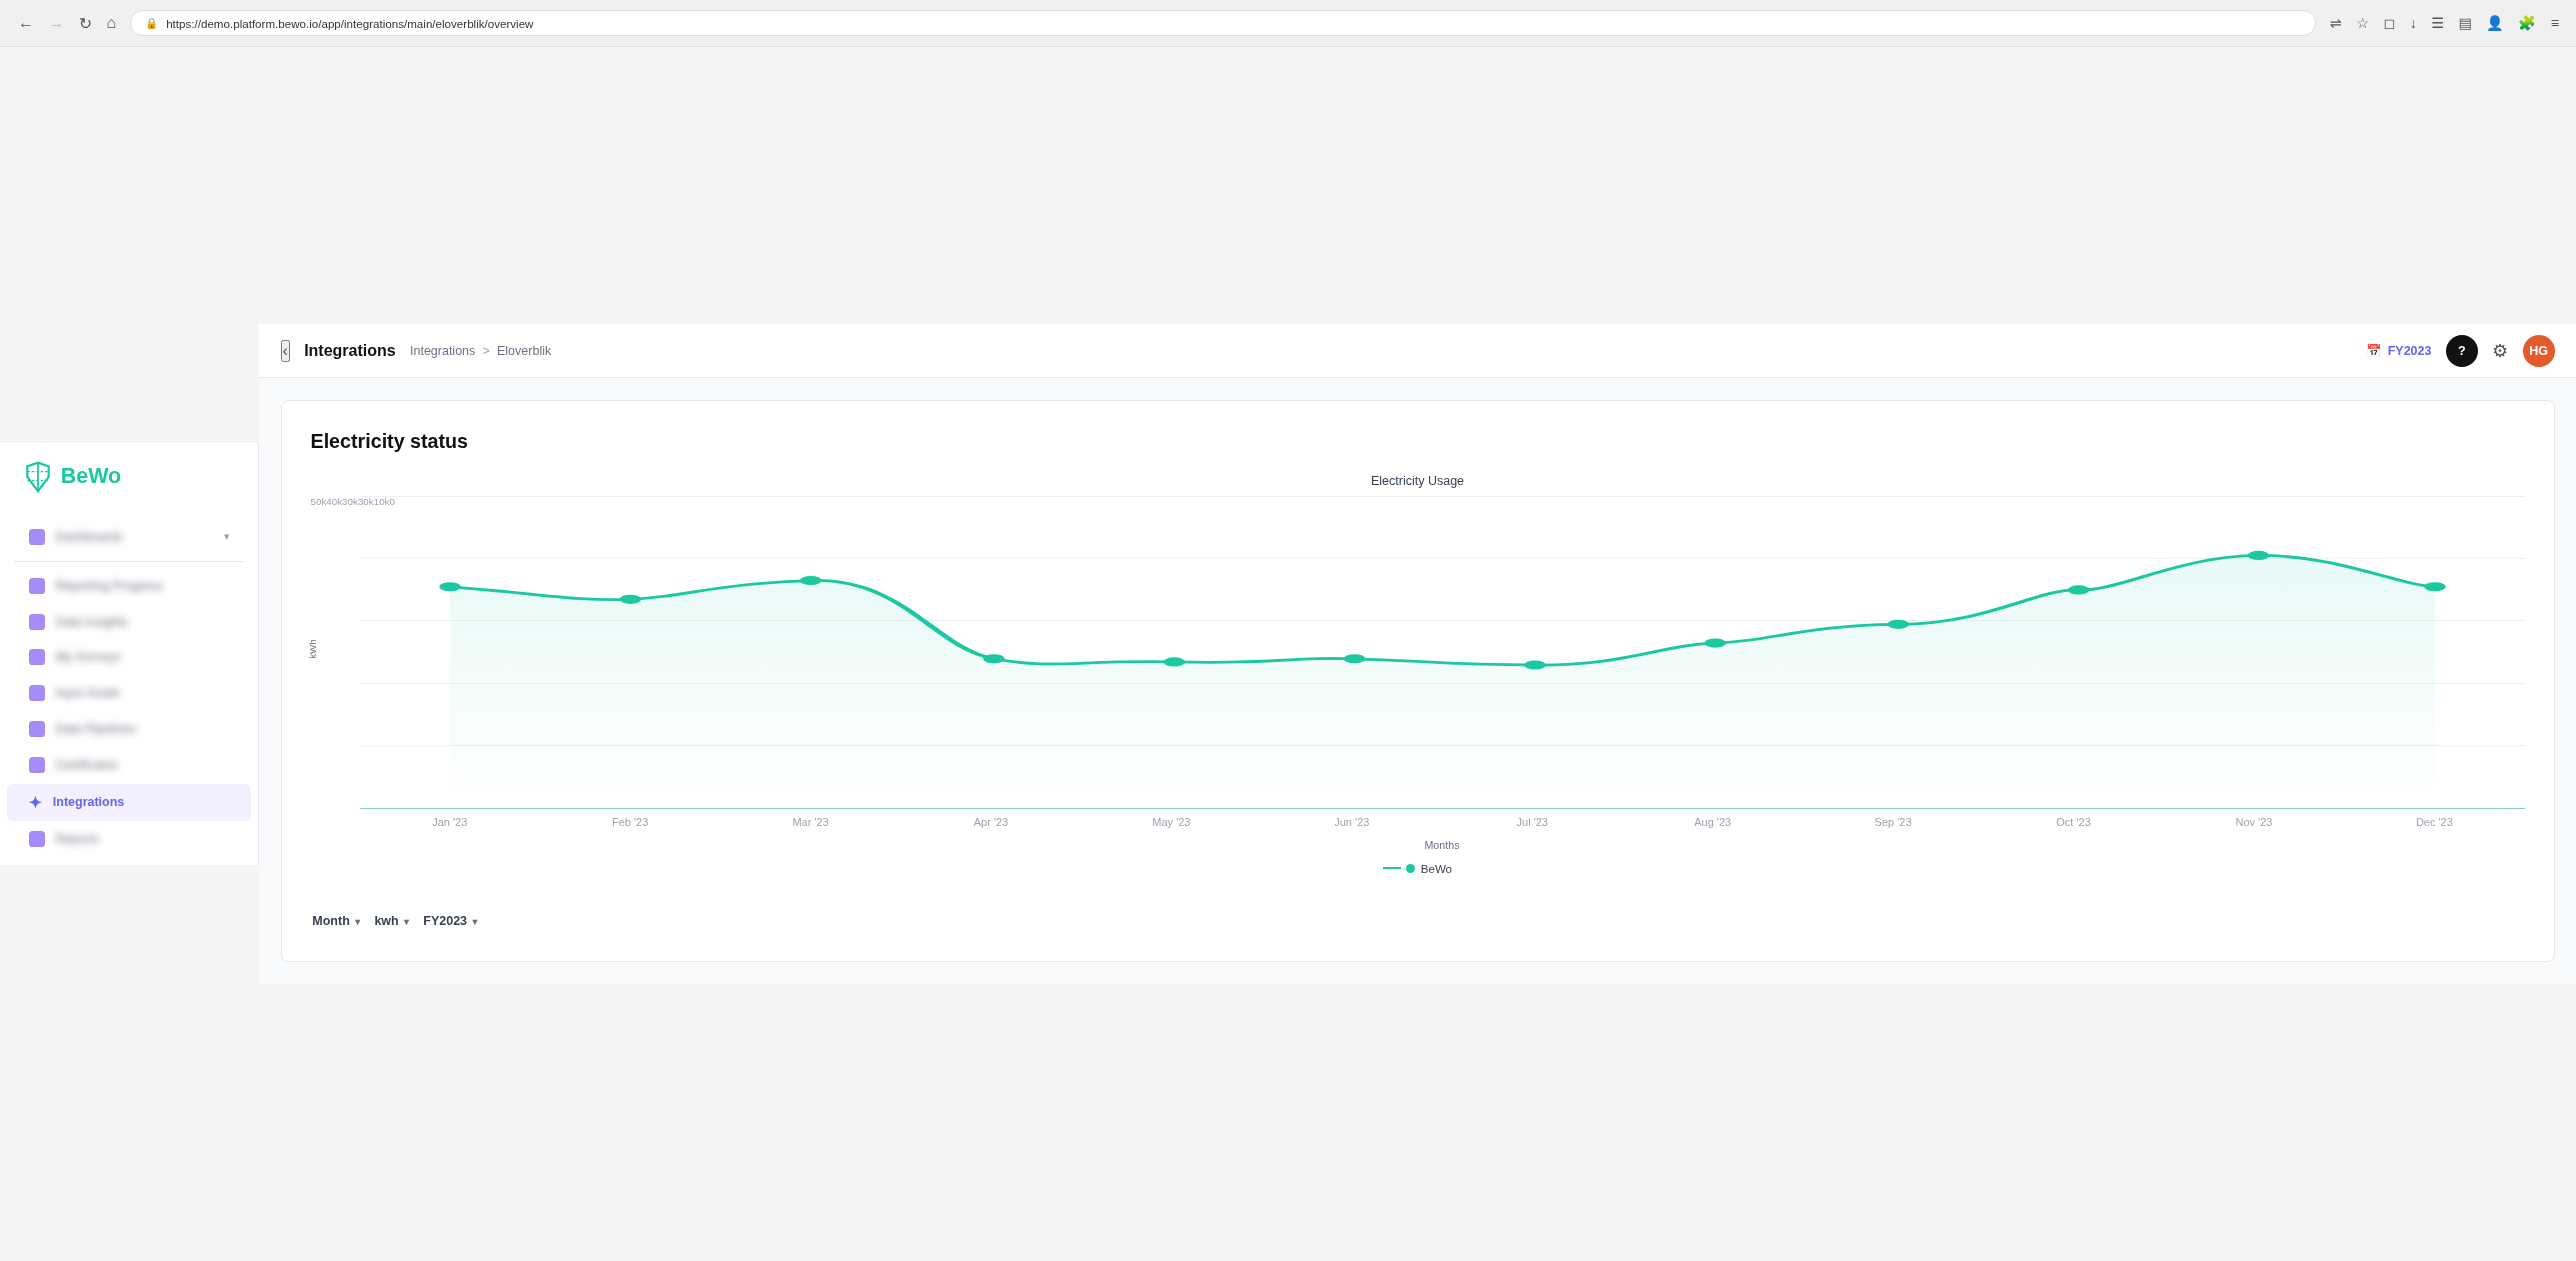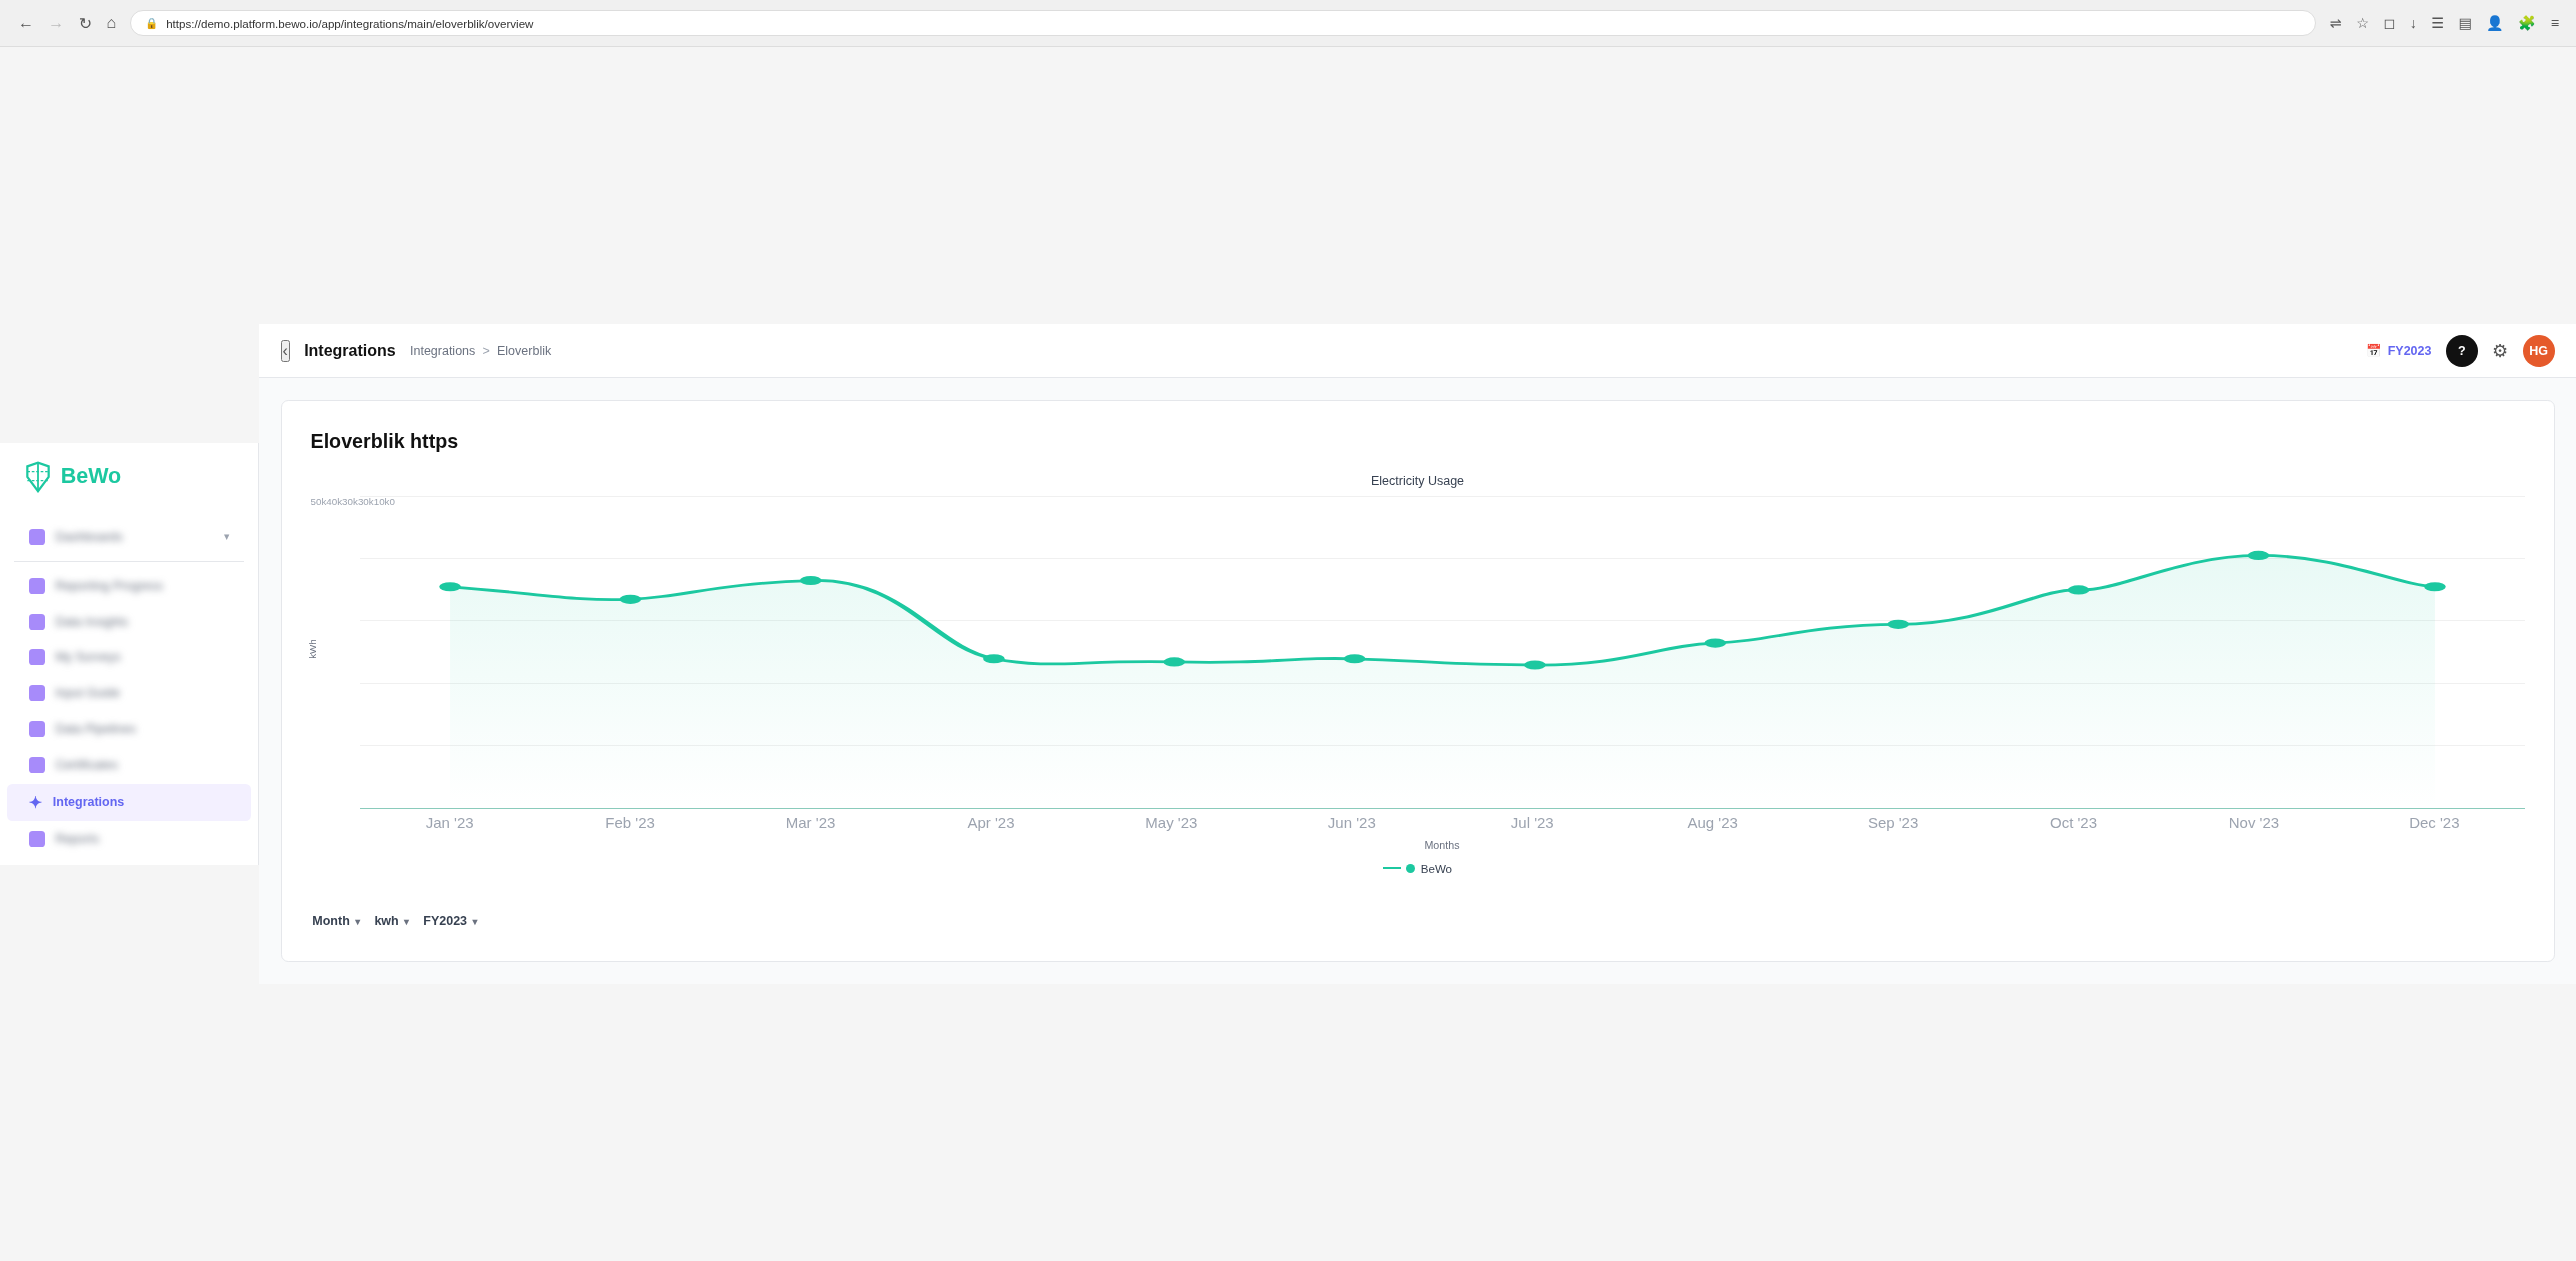--- a/index.html
+++ b/index.html
@@ -237,21 +237,21 @@
     .x-axis {
       position: absolute;
       bottom: 0;
       left: 0; right: 0;
       height: 27px;
       display: flex;
       justify-content: space-between;
       align-items: center;
     }
     .x-axis-label {
-      font-size: 15px;
+      font-size: 11px;
       color: #9ca3af;
       text-align: center;
       flex: 1;
     }
 
     
     .chart-legend {
       display: flex;
       justify-content: center;
       margin-top: 10.7px;
@@ -405,21 +405,21 @@
           <span>⚙</span>
         </div>
         <div class="avatar">
           <span>HG</span>
         </div>
       </div>
     </div>
 
     <div class="page-content">
       <div class="card">
-        <div class="card-title">Eloverblik https</div>
+        <div class="card-title">Electricity status</div>
 
         <div class="chart-container">
           <div class="chart-title">Electricity Usage</div>
 
           <div class="chart-area">
 
             <div style="position:relative; width:49px; flex-shrink:0;">
               <div class="y-axis">
                 <span class="y-axis-label">50k</span>
                 <span class="y-axis-label">40k</span>

